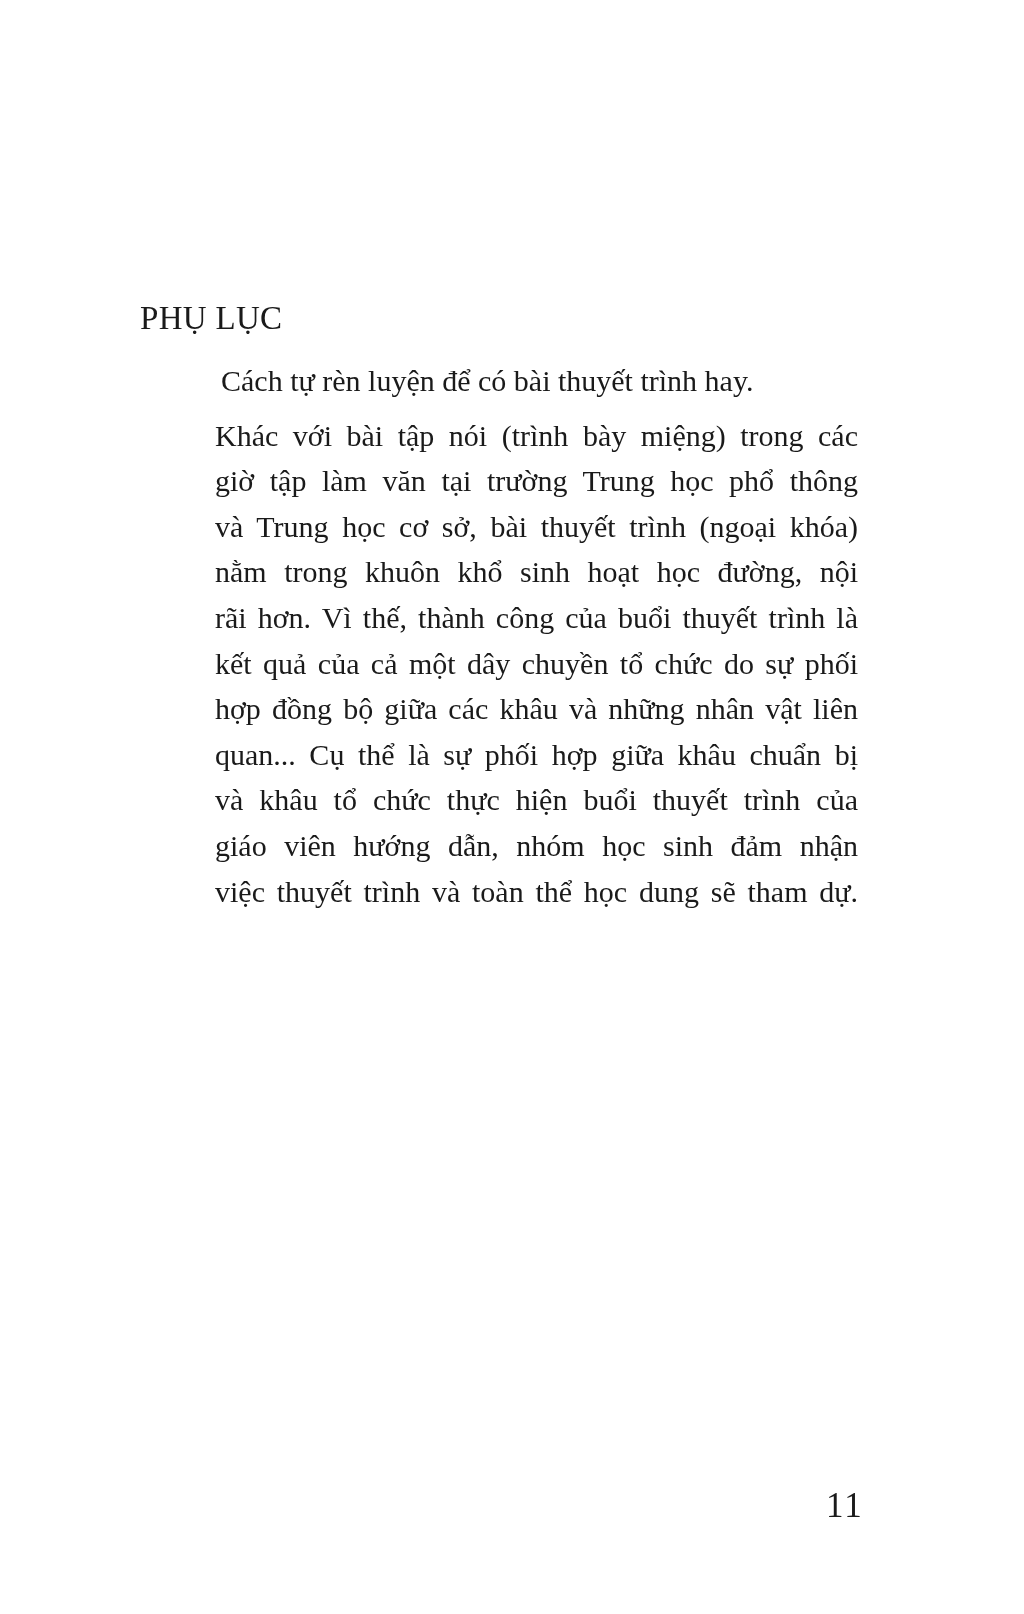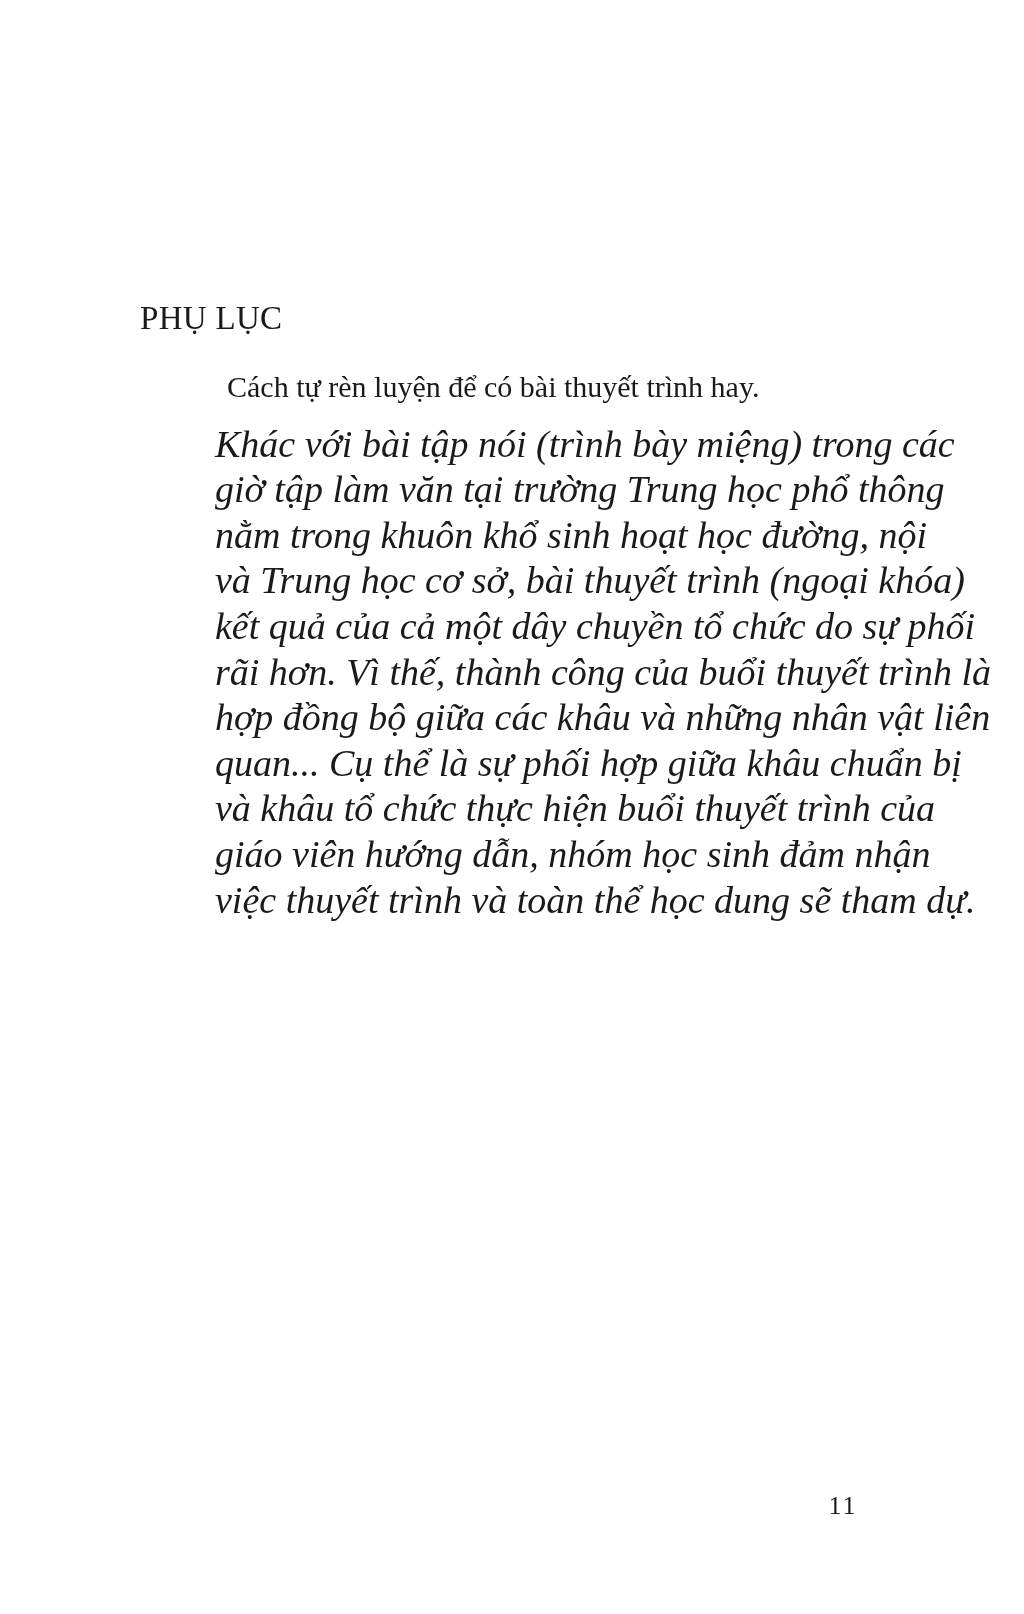--- a/index.html
+++ b/index.html
@@ -33,67 +33,66 @@
       margin: 0;
       font-weight: normal;
     }
     .body-block {
       position: absolute;
       left: 215px;
       top: 352px;
       width: 643px;
     }
     .subtitle {
-      margin: 12px;
+      margin: 6px;
       font-size: 30px;
       line-height: 45.6px;
       white-space: nowrap;
     }
     .paragraph {
       margin: 9px 0 16px 0;
-      font-size: 38px;
+      font-size: 30px;
       line-height: 45.6px;
-      font-style: italic;
     }
     .paragraph .line {
       display: block;
       text-align: justify;
       text-align-last: justify;
       white-space: nowrap;
       overflow: visible;
     }
     .paragraph .line.last {
       text-align-last: justify;
     }
     .page-number {
       position: absolute;
       left: 826px;
       top: 1490px;
       width: 34px;
-      text-align: center;
-      font-size: 26px;
+      text-align: left;
+      font-size: 35px;
       line-height: 32px;
       letter-spacing: 2px;
     }
   </style>
 </head>
 <body>
 
 <div class="page">
   <h2 class="section-title">PHỤ LỤC</h2>
 
   <div class="body-block">
     <p class="subtitle">Cách tự rèn luyện để có bài thuyết trình hay.</p>
     <p class="paragraph">
       <span class="line">Khác với bài tập nói (trình bày miệng) trong các</span>
       <span class="line">giờ tập làm văn tại trường Trung học phổ thông</span>
+      <span class="line">và Trung học cơ sở, bài thuyết trình (ngoại khóa)</span>
       <span class="line">nằm trong khuôn khổ sinh hoạt học đường, nội</span>
-      <span class="line">và Trung học cơ sở, bài thuyết trình (ngoại khóa)</span>
+      <span class="line">rãi hơn. Vì thế, thành công của buổi thuyết trình là</span>
       <span class="line">kết quả của cả một dây chuyền tổ chức do sự phối</span>
-      <span class="line">rãi hơn. Vì thế, thành công của buổi thuyết trình là</span>
       <span class="line">hợp đồng bộ giữa các khâu và những nhân vật liên</span>
       <span class="line">quan... Cụ thể là sự phối hợp giữa khâu chuẩn bị</span>
       <span class="line">và khâu tổ chức thực hiện buổi thuyết trình của</span>
       <span class="line">giáo viên hướng dẫn, nhóm học sinh đảm nhận</span>
       <span class="line last">việc thuyết trình và toàn thể học dung sẽ tham dự.</span>
     </p>
   </div>
 
   <div class="page-number">11</div>
 </div>

